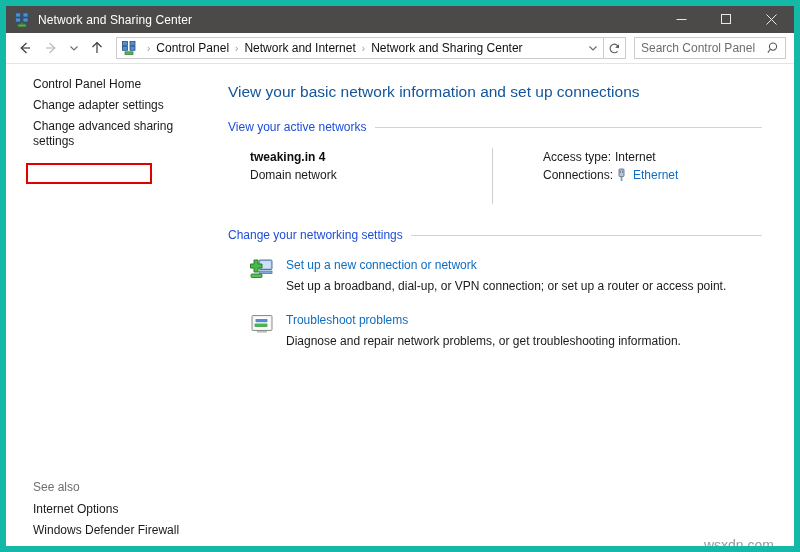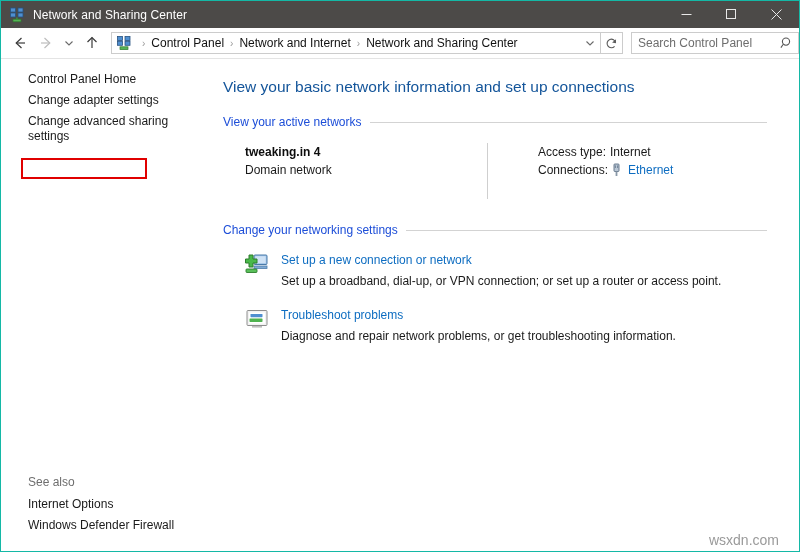--- a/index.html
+++ b/index.html
@@ -11,21 +11,21 @@
     font-family: "Liberation Sans", sans-serif;
     -webkit-font-smoothing: antialiased;
   }
   #window {
     position: relative;
     width: 800px;
     height: 552px;
     background: #ffffff;
     overflow: hidden;
     box-sizing: border-box;
-    border: 1px solid #14b8a6;
+    border: 6px solid #14b8a6;
   }
 
   
   .titlebar {
     height: 27px;
     background: #4c4a48;
     display: flex;
     align-items: center;
     position: relative;
     user-select: none;
@@ -134,27 +134,27 @@
     box-sizing: border-box;
     display: flex;
     align-items: center;
     justify-content: center;
     margin-left: -6px;
     margin-right: 8px;
     flex: 0 0 auto;
     background: #fff;
   }
   .searchbox {
-    width: 168px;
+    width: 152px;
     height: 22px;
     border: 1px solid #cccccc;
     box-sizing: border-box;
     display: flex;
     align-items: center;
-    margin-right: 0;
+    margin-right: 8px;
     flex: 0 0 auto;
     background: #ffffff;
   }
   .searchbox input {
     border: none;
     outline: none;
     font-family: "Liberation Sans", sans-serif;
     font-size: 12px;
     color: #6d6d6d;
     padding-left: 6px;

